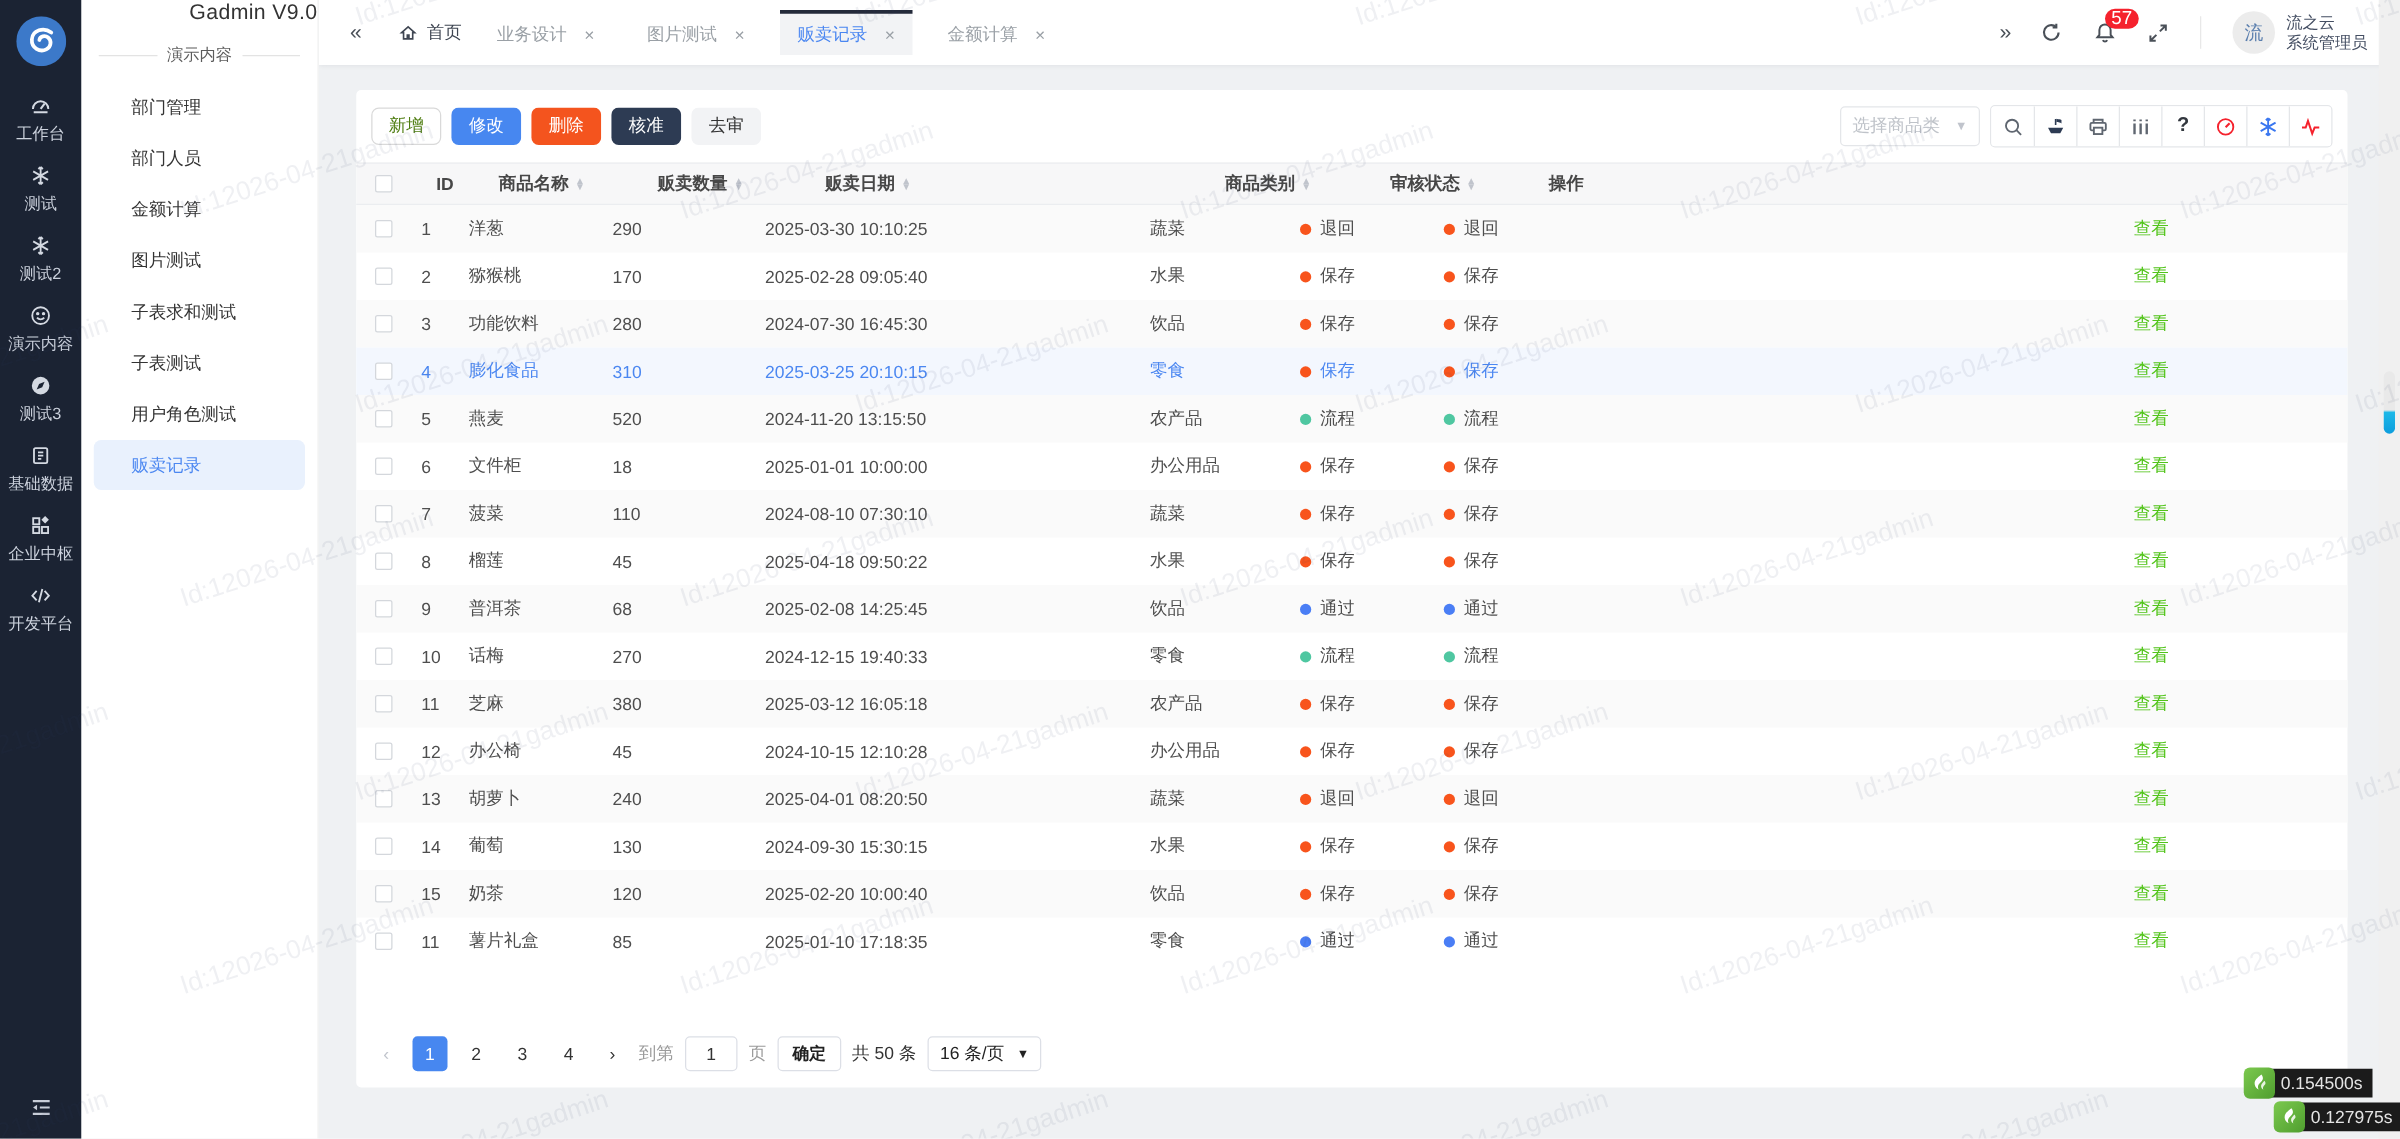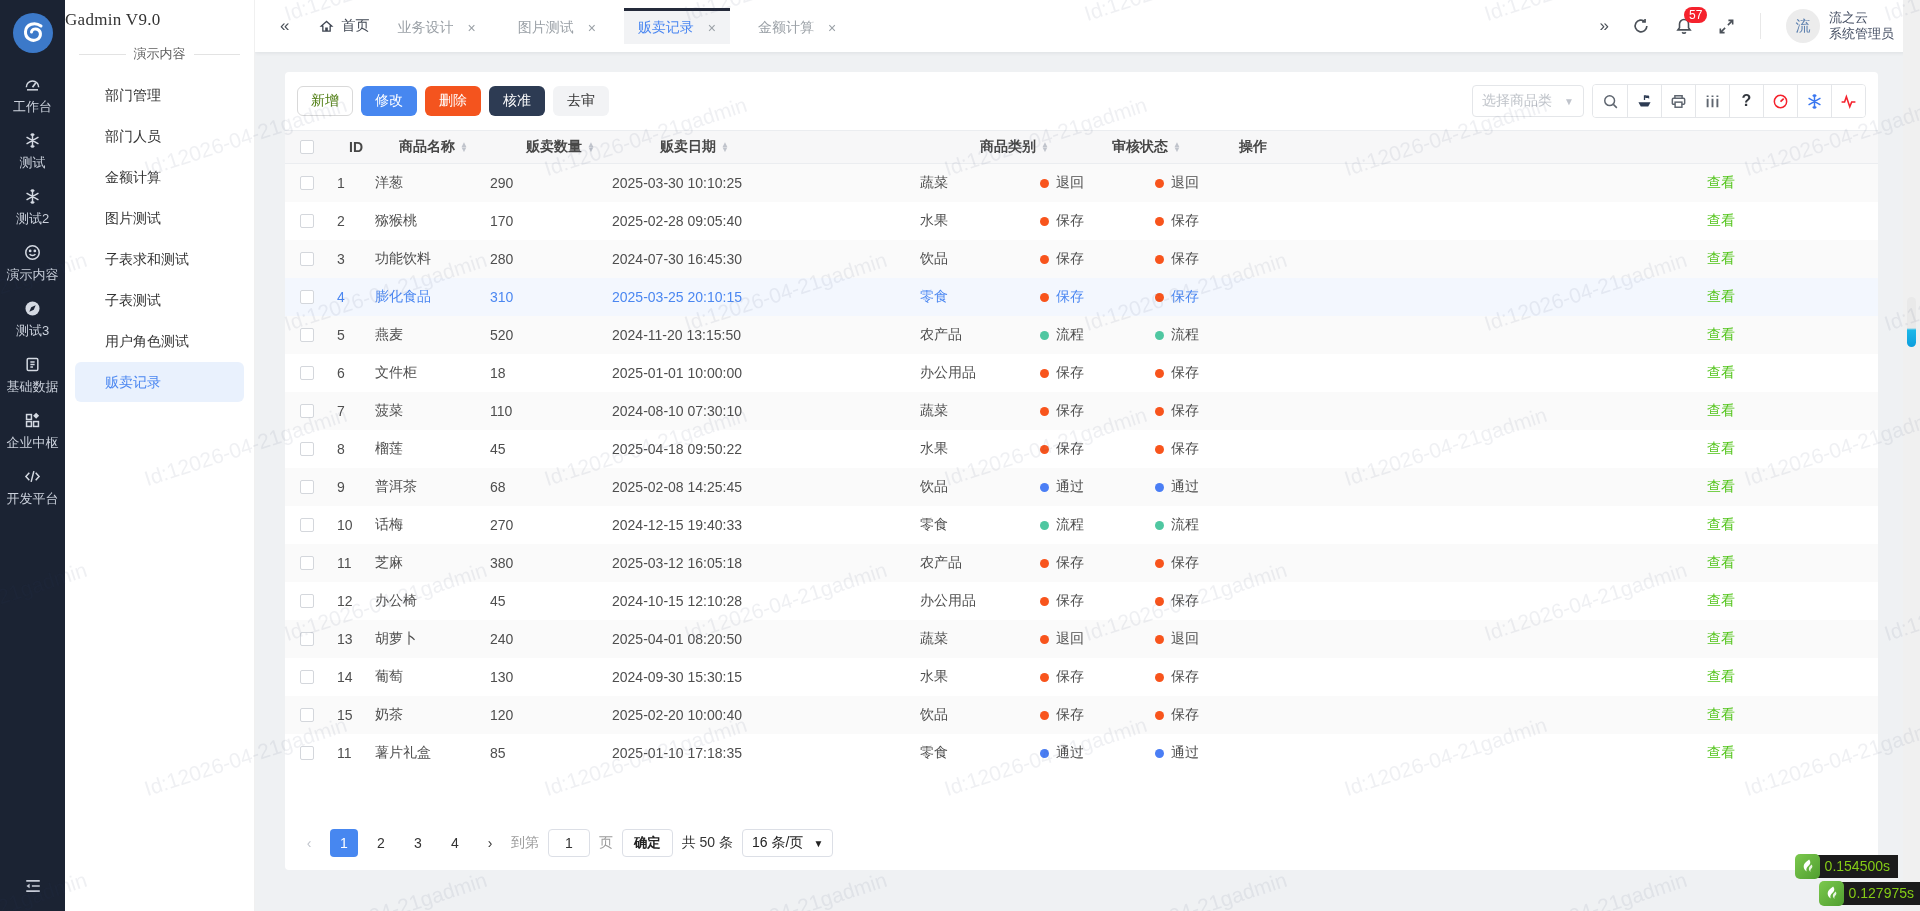--- a/index.html
+++ b/index.html
@@ -10,38 +10,38 @@
   
   .rail { position:absolute; left:0; top:0; width:65px; height:911px; background:#1b2333; z-index:6; display:flex; flex-direction:column; align-items:center; }
   .logo { margin:13px 0 22px; cursor:pointer; }
   .rail-nav { display:flex; flex-direction:column; gap:15px; }
   .rail-item { width:65px; display:flex; flex-direction:column; align-items:center; gap:5px; color:#ccd2dd; font-size:13px; cursor:pointer; }
   .rail-item .ric { height:18px; display:flex; align-items:center; justify-content:center; color:#d4d9e2; }
   .rail-fold { position:absolute; bottom:16px; left:0; width:65px; display:flex; justify-content:center; color:#c8cdd8; cursor:pointer; }
 
   
   .submenu { position:absolute; left:65px; top:0; width:190px; height:911px; background:#fff; z-index:5; border-right:1px solid #f0f0f0; }
-  .submenu-title { text-align:left; font-size:17px; color:#333; padding-top:10px; letter-spacing:.3px;font-family:Liberation Serif, serif; }
+  .submenu-title { text-align:right; font-size:17px; color:#333; letter-spacing:.3px; }
   .submenu-divider { display:flex; align-items:center; gap:8px; color:#5c5c5c; font-size:13px; margin:15px 14px 12px; }
   .submenu-divider::before,.submenu-divider::after { content:""; flex:1; height:1px; background:#e3e3e3; }
   .menu-item { height:40px; line-height:40px; margin:1px 10px; padding-left:30px; border-radius:6px; color:#333; cursor:pointer; white-space:nowrap; }
   .menu-item.active { background:#e9f1fd; color:#4b87f1; }
 
   
   .main { position:absolute; left:255px; top:0; width:1665px; height:911px; }
   .tabbar { height:52px; background:#fff; display:flex; align-items:center; padding-left:25px; box-shadow:0 1px 4px rgba(0,21,41,.08); position:relative; z-index:3; }
   .collapse-btn { font-size:17px; color:#4a5058; cursor:pointer; letter-spacing:-2px; }
   .tab-home { display:flex; align-items:center; gap:7px; margin-left:32px; color:#3f4652; cursor:pointer; }
   .tab { display:flex; align-items:center; gap:14px; height:36px; padding:0 14px; margin-left:14px; color:#9aa0a6; cursor:pointer; border-top:3px solid transparent; }
   .tab .x { font-size:14px; color:#9aa0a6; cursor:pointer; }
   .tab.active { background:#f2f3f5; border-top-color:#242a3a; color:#4b87f1; }
   .tab-actions { margin-left:auto; display:flex; align-items:center; gap:25px; padding-right:26px; color:#4a5058; }
   .ha { cursor:pointer; display:flex; align-items:center; }
   .bell-wrap { position:relative; }
-  .badge { position:absolute; top:-10px; left:9px; background:#f5222d; color:#fff; font-size:12px; height:16px; line-height:16px; padding:0 5px; border-radius:8px; }
+  .badge { position:absolute; top:-10px; left:9px; background:#f5222d; color:#fff; font-size:15px; height:16px; line-height:16px; padding:0 5px; border-radius:8px; }
   .v-divider { width:1px; height:26px; background:#e8e8e8; }
   .user-block { display:flex; align-items:center; gap:9px; cursor:pointer; }
   .avatar { width:34px; height:34px; border-radius:50%; background:#ececec; color:#5b7fae; display:flex; align-items:center; justify-content:center; font-size:15px; }
   .user-txt { display:flex; flex-direction:column; line-height:16px; font-size:13px; color:#454f63; }
 
   
   .content { position:absolute; top:52px; left:0; width:1665px; height:859px; }
   .card { position:absolute; left:30px; top:20px; width:1593px; height:798px; background:#fff; border-radius:4px; }
   .toolbar { height:58px; display:flex; align-items:center; padding:0 12px; }
   .btn { height:30px; padding:0 13px; border-radius:6px; margin-right:8px; display:inline-flex; align-items:center; cursor:pointer; border:1px solid transparent; font-size:14px; }
@@ -103,21 +103,21 @@
 
   
   .wm { position:absolute; inset:0; pointer-events:none; z-index:40; overflow:hidden; }
   .wm span { position:absolute; white-space:nowrap; transform:rotate(-18deg); color:rgba(50,70,105,.08); font-size:21px; }
 
   
   .perf-row { position:absolute; display:flex; align-items:center; z-index:60; }
   .perf-row.r1 { right:22px; bottom:32px; }
   .perf-row.r2 { right:-2px; bottom:5px; }
   .perf-icon { width:25px; height:25px; border-radius:5px; background:linear-gradient(135deg,#7cc94e,#4f9e2f); display:flex; align-items:center; justify-content:center; z-index:1; }
-  .perf-label { background:#1b1b1b; color:#84cc16; padding:3px 8px 4px; font-size:14px; margin-left:-3px; }
+  .perf-label { background:#1b1b1b; color:#e5e5e5; padding:3px 8px 4px; font-size:14px; margin-left:-3px; }
 </style>
 </head>
 <body>
 
 <aside class="rail">
   <div class="logo">
     <svg width="40" height="40" viewBox="0 0 40 40">
       <circle cx="20" cy="20" r="20" fill="#3c79c9"></circle>
       <path d="M28 13c-6-4.5-15-2-15.5 5.5C12 25.5 19 29 24 26.5c4-2 4.5-7 1.5-9.5-2.5-2-6.5-1-7 2" stroke="#fff" stroke-width="3" fill="none" stroke-linecap="round"></path>
     </svg>

